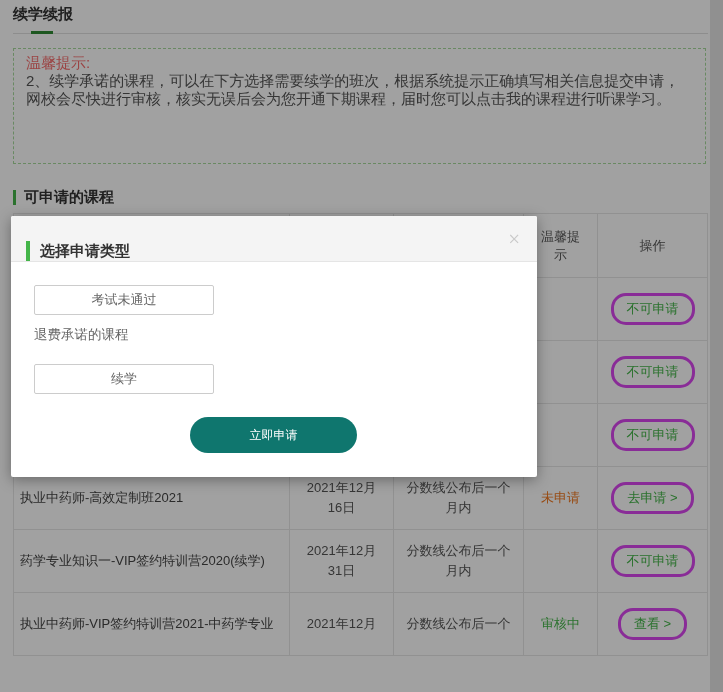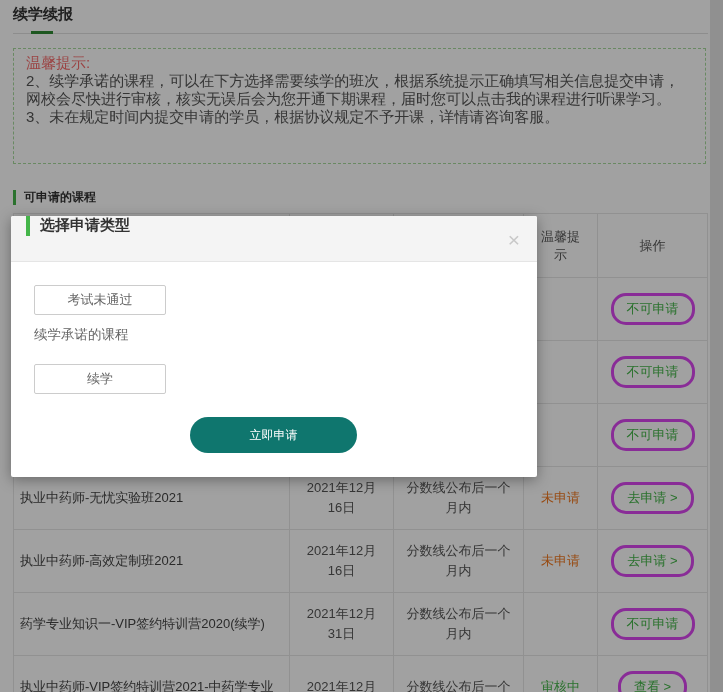--- a/index.html
+++ b/index.html
@@ -14,21 +14,21 @@
   .page-title{position:absolute;left:13px;top:5px;font-size:15px;font-weight:bold;color:#333;margin:0;}
   .divider{position:absolute;left:13px;top:33px;width:695px;height:1px;background:#e0e0e0;}
   .tab-underline{position:absolute;left:31px;top:31px;width:22px;height:3px;background:#2f8a33;}
   .tips{
     position:absolute;left:13px;top:48px;width:693px;height:116px;box-sizing:border-box;
     border:1px dashed #a6d99c;padding:5px 12px;font-size:15px;line-height:18px;color:#555;
   }
   .tips-heading{color:#f56c6c;}
   .section{position:absolute;left:13px;top:189px;height:17px;display:flex;align-items:center;}
   .sec-bar{display:inline-block;width:3px;height:15px;background:#44b549;margin-right:8px;}
-  .sec-title{font-size:12px;font-weight:bold;color:#333;text-align:right;}
+  .sec-title{font-size:15px;font-weight:bold;color:#333;text-align:right;}
   
   table.courses{
     position:absolute;left:13px;top:213px;width:694px;
     border-collapse:collapse;table-layout:fixed;font-size:13px;color:#555;
   }
   .courses th,.courses td{border:1px solid #e6e6e6;box-sizing:border-box;overflow:hidden;}
   .courses th{height:64px;font-weight:normal;color:#555;text-align:center;padding:0 12px;}
   .courses td{height:63px;text-align:center;padding:0 10px;line-height:20px;}
   .courses td.course{text-align:left;padding:0 6px;color:#444;}
   .courses td.date{padding:0 14px;}
@@ -40,30 +40,30 @@
   }
   
   .overlay{position:absolute;inset:0;background:rgba(0,0,0,0.37);z-index:10;}
   
   .modal{
     position:absolute;left:11px;top:216px;width:526px;height:261px;background:#fff;z-index:20;
     border-radius:2px;box-shadow:0 3px 14px rgba(0,0,0,0.35);
   }
   .modal-header{
     position:relative;height:45px;background:#f4f4f4;border-bottom:1px solid #e5e5e5;
-    display:flex;align-items:flex-start;border-radius:2px 2px 0 0;
+    display:flex;align-items:flex-end;border-radius:2px 2px 0 0;font-family:Liberation Serif, serif;
   }
   .modal-bar{width:4px;height:20px;background:#44b549;margin-left:15px;margin-right:10px;}
   .modal-title{font-size:15px;font-weight:bold;color:#333;}
   .modal-close{
     position:absolute;right:17px;top:50%;transform:translateY(-50%);
     font-size:21px;color:#c8c8c8;cursor:pointer;line-height:1;
   }
   .select-box{
-    position:absolute;left:23px;width:132px;height:30px;box-sizing:border-box;
+    position:absolute;left:23px;width:180px;height:30px;box-sizing:border-box;
     border:1px solid #ccc;border-radius:2px;color:#666;font-size:13px;
     display:flex;align-items:center;justify-content:center;cursor:pointer;background:#fff;
   }
   .select-apply{top:69px;}
   .select-method{top:148px;}
   .form-label{position:absolute;left:23px;top:110px;font-size:13.5px;color:#666;}
   .submit-btn{
     position:absolute;left:179px;top:201px;width:167px;height:36px;border:none;
     border-radius:18px;background:#0f766e;color:#fff;font-size:12px;cursor:pointer;
     font-family:"Liberation Sans","DejaVu Sans",sans-serif;
@@ -73,21 +73,20 @@
 <body>
 
 <div class="card">
   <h1 class="page-title">续学续报</h1>
   <div class="divider"></div>
   <div class="tab-underline"></div>
 
   <div class="tips">
     <div class="tips-heading">温馨提示:</div>
     <div>2、续学承诺的课程，可以在下方选择需要续学的班次，根据系统提示正确填写相关信息提交申请，网校会尽快进行审核，核实无误后会为您开通下期课程，届时您可以点击我的课程进行听课学习。</div>
-    <div>3、未在规定时间内提交申请的学员，根据协议规定不予开课，详情请咨询客服。</div>
   </div>
 
   <div class="section">
     <span class="sec-bar"></span>
     <span class="sec-title">可申请的课程</span>
   </div>
 
   <table class="courses">
     <colgroup>
       <col style="width:276px">
@@ -121,27 +120,20 @@
         <td><span class="pill">不可申请</span></td>
       </tr>
       <tr>
         <td class="course"></td>
         <td class="date"></td>
         <td></td>
         <td></td>
         <td><span class="pill">不可申请</span></td>
       </tr>
       <tr>
-        <td class="course">执业中药师-无忧实验班2021</td>
-        <td class="date">2021年12月16日</td>
-        <td>分数线公布后一个月内</td>
-        <td class="status-orange">未申请</td>
-        <td><span class="pill">去申请 &gt;</span></td>
-      </tr>
-      <tr>
         <td class="course">执业中药师-高效定制班2021</td>
         <td class="date">2021年12月16日</td>
         <td>分数线公布后一个月内</td>
         <td class="status-orange">未申请</td>
         <td><span class="pill">去申请 &gt;</span></td>
       </tr>
       <tr>
         <td class="course">药学专业知识一-VIP签约特训营2020(续学)</td>
         <td class="date">2021年12月31日</td>
         <td>分数线公布后一个月内</td>
@@ -162,17 +154,17 @@
 <div class="overlay"></div>
 
 <div class="modal">
   <div class="modal-header">
     <span class="modal-bar"></span>
     <span class="modal-title">选择申请类型</span>
     <span class="modal-close">×</span>
   </div>
   <div class="modal-body">
     <div class="select-box select-apply">考试未通过</div>
-    <div class="form-label">续学承诺的课程</div>
+    <div class="form-label">退费承诺的课程</div>
     <div class="select-box select-method">续学</div>
     <button class="submit-btn">立即申请</button>
   </div>
 </div>
 
 </body></html>

